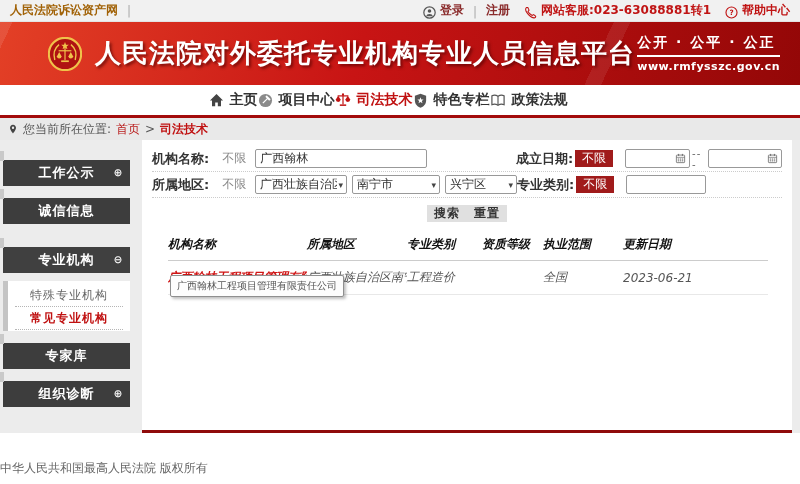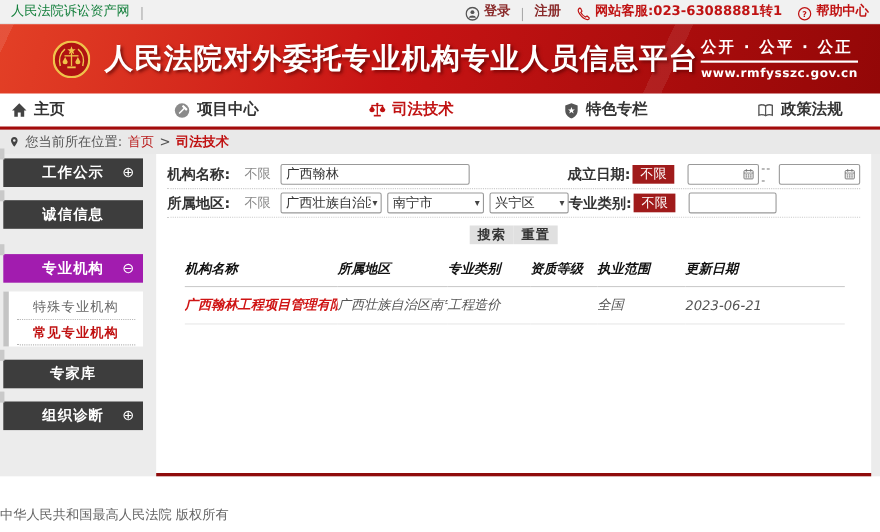--- a/index.html
+++ b/index.html
@@ -2,21 +2,21 @@
 <html><head>
 <meta charset="utf-8">
 <style>
   * { margin:0; padding:0; box-sizing:border-box; }
   html,body { width:800px; height:484px; overflow:hidden; }
   body { font-family:"DejaVu Sans","Liberation Sans",sans-serif; background:#fff; position:relative; font-size:12px; }
 
   
   .topbar { height:22px; background:#f1f1f1; border-bottom:1px solid #e3e3e3;
             display:flex; align-items:center; padding:0 10px; font-size:12px; }
-  .site-name { color:#15803d; font-weight:normal; cursor:pointer; }
+  .site-name { color:#a16207; font-weight:bold; cursor:pointer; }
   .tb-divider { color:#aaa; margin:0 9px; }
   .topbar-right { margin-left:auto; display:flex; align-items:flex-end; }
   .tb-link { color:#8a2b2b; font-weight:bold; cursor:pointer; }
   .tb-icon { display:inline-flex; margin:0 4px 0 14px; }
   .tb-service { color:#c01414; font-weight:bold; }
 
   
   .banner { height:63px; position:relative; overflow:hidden;
             background:linear-gradient(105deg,#e34026 0%,#c81414 45%,#930707 100%);
             display:flex; align-items:center; padding:0 16px 0 48px; }
@@ -25,42 +25,42 @@
   .emblem { width:34px; height:34px; margin-right:13px; flex:0 0 auto; position:relative; }
   .banner-title { color:#fff; font-size:26px; font-weight:bold; white-space:nowrap;
             letter-spacing:1px; text-shadow:2px 2px 3px rgba(80,0,0,.7); position:relative; }
   .slogan-block { margin-left:auto; color:#fff; position:relative; padding-right:4px; }
   .slogan { font-size:14px; font-weight:bold; letter-spacing:2px; padding-bottom:3px;
             border-bottom:2px solid #fff; white-space:nowrap; }
   .site-url { font-size:11px; font-weight:bold; margin-top:3px; letter-spacing:.5px; }
 
   
   .nav { height:33px; background:#fff; border-bottom:3px solid #a30b0b;
-         display:flex; align-items:center; justify-content:space-between; padding:0 34px 0 10px; }
+         display:flex; align-items:center; justify-content:center; padding:0 34px 0 10px; }
   .nav-item { display:flex; align-items:center; gap:6px; font-size:14px; font-weight:bold;
               color:#333; cursor:pointer; white-space:nowrap; }
   .nav-item.active { color:#c01212; }
   .nav-icon { display:inline-flex; }
 
   
   .breadcrumb { height:22px; background:#e9e9e9; display:flex; align-items:center;
                 padding:0 8px; font-size:12px; color:#555; }
   .bc-piece { margin-right:5px; }
   .bc-link { cursor:pointer; color:#b91c1c; }
   .bc-current { color:#c01212; font-weight:bold; }
 
   
   .main { height:293px; background:#ececec; position:relative; }
 
-  .sidebar { position:absolute; left:3px; top:4px; width:127px; }
+  .sidebar { position:absolute; left:3px; top:20px; width:127px;font-family:Liberation Mono, monospace; }
   .side-item { position:relative; height:26px; margin-bottom:12px; background:#3d3d3d;
                color:#fff; font-size:13px; font-weight:bold; display:flex; align-items:center;
                justify-content:center; cursor:pointer; letter-spacing:1px; }
   .side-item::before { content:""; position:absolute; left:-3px; top:-9px; width:4px; height:10px; background:#c9c9c9; }
-  .side-item.active { background:#a21caf;margin-top:23px; }
+  .side-item.active { background:#404040;margin-top:23px; }
   .side-toggle { position:absolute; right:7px; font-size:13px; font-weight:normal; line-height:1; }
   .submenu { background:#fff; margin:-4px 0 12px; border-left:5px solid #c4c4c4; padding:3px 0 1px; }
   .subitem { height:23px; margin:0 7px; display:flex; align-items:center; justify-content:center;
              font-size:12px; color:#666; border-bottom:1px dotted #b5b5b5; cursor:pointer; letter-spacing:1px; }
   .subitem.active { color:#c01212; font-weight:bold; }
 
   
   .panel { position:absolute; left:142px; top:0; width:650px; height:293px;
            background:#fff; border-bottom:3px solid #8f0b0b; padding-top:6px; }
   .form-row { display:flex; align-items:center; height:26px; margin:0 10px;
@@ -356,16 +356,17 @@
           <td><span class="row-link">广西翰林工程项目管理有限责任...</span></td>
           <td>广西壮族自治区南宁市兴宁区</td>
           <td>工程造价</td>
           <td></td>
           <td>全国</td>
           <td>2023-06-21</td>
         </tr>
       </tbody>
     </table>
 
+    <div class="tooltip">广西翰林工程项目管理有限责任公司</div>
   </div>
 </div>
 
 <div class="footer">中华人民共和国最高人民法院 版权所有</div>
 
 </body></html>

